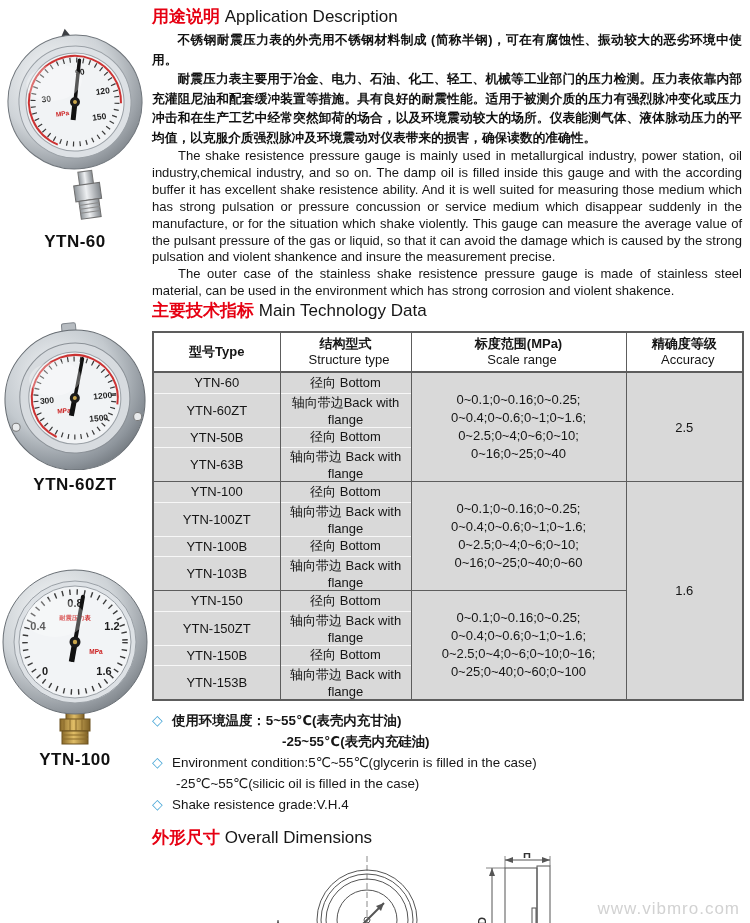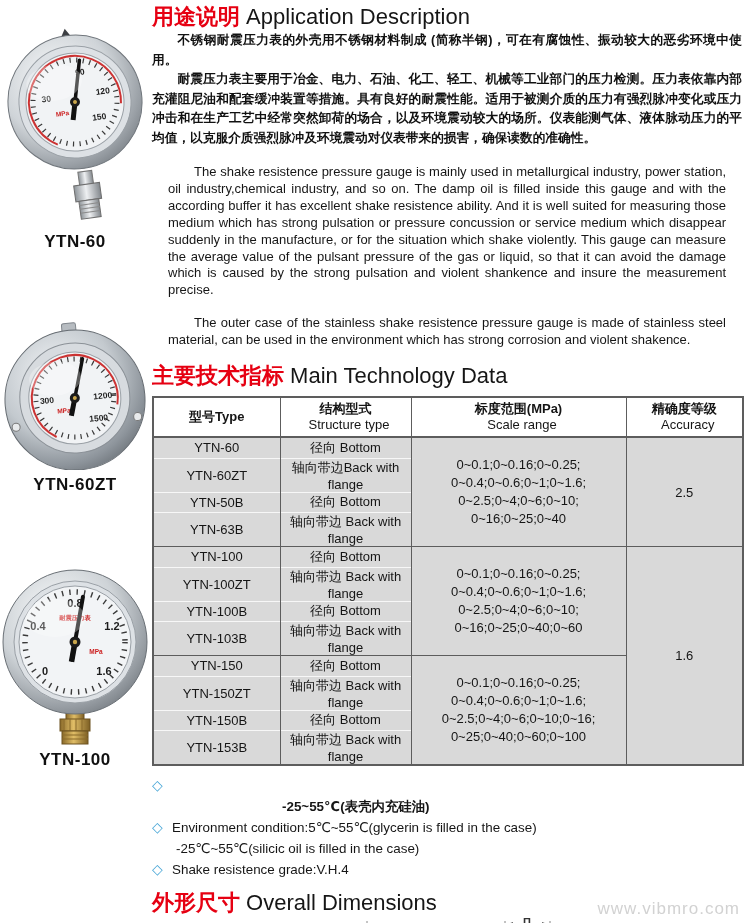--- a/index.html
+++ b/index.html
@@ -6,29 +6,29 @@
   body{background:#888;}
   #page{position:relative;width:750px;height:923px;background:#fff;overflow:hidden;
         font-family:"Liberation Sans","DejaVu Sans",sans-serif;color:#151515;}
 
   
   .gauge-wrap{position:absolute;width:150px;text-align:center;}
   .gauge-caption{font-weight:bold;font-size:17px;letter-spacing:.5px;color:#111;margin-top:1px;}
 
   
   #content{position:absolute;left:152px;top:0;width:590px;}
-  h2.sec{margin:0;padding:0;font-size:22px;line-height:22px;font-weight:bold;}
+  h2.sec{margin:0;padding:0;font-size:17px;line-height:22px;font-weight:bold;}
   h2.sec .zh{color:#e60012;}
   h2.sec .en{color:#161616;font-weight:normal;}
   h2.h1{margin-top:6px;margin-bottom:3px;}
   h2.h2x{margin-bottom:9px;}
   h2.h3x{margin-top:12px;margin-bottom:2px;}
   p.zh{margin:0;font-size:12.7px;line-height:19.5px;font-weight:bold;color:#111;
        text-align:justify;text-indent:2em;}
-  p.en{margin:16px;font-size:13px;line-height:16.9px;font-weight:normal;color:#161616;
+  p.en{margin:0;font-size:13px;line-height:16.9px;font-weight:normal;color:#161616;
        text-align:justify;text-indent:2em;}
 
   
   table.spec{border-collapse:collapse;width:590px;border:2px solid #5d5d5d;table-layout:fixed;}
   table.spec th{background:#fff;font-size:13px;line-height:16px;font-weight:bold;
                 border-bottom:2px solid #5d5d5d;padding:3px 0;height:32px;}
   table.spec td{background:#d9d9d9;font-size:13px;text-align:center;height:19.5px;padding:0;}
   .br{border-right:1.5px solid #5d5d5d;}
   tr.grp td{border-top:1.5px solid #5d5d5d;}
   tr.sep td.c1,tr.sep td.c2{border-top:1px solid #f7f7f7;}
@@ -294,20 +294,21 @@
       <tr class="sep">
         <td class="c1 br">YTN-153B</td>
         <td class="c2 br">轴向带边 Back with flange</td>
       </tr>
     </tbody>
       </table>
 
     <div class="notes">
       <div class="note-row">
         <span class="diamond">◇</span>
+        <span class="note-zh">使用环境温度：5~55℃(表壳内充甘油)</span>
       </div>
       <div class="ind1">-25~55℃(表壳内充硅油)</div>
       <div class="note-row">
         <span class="diamond">◇</span>
         <span>Environment condition:5℃~55℃(glycerin is filled in the case)</span>
       </div>
       <div class="ind2">-25℃~55℃(silicic oil is filled in the case)</div>
       <div class="note-row">
         <span class="diamond">◇</span>
         <span>Shake resistence grade:V.H.4</span>

